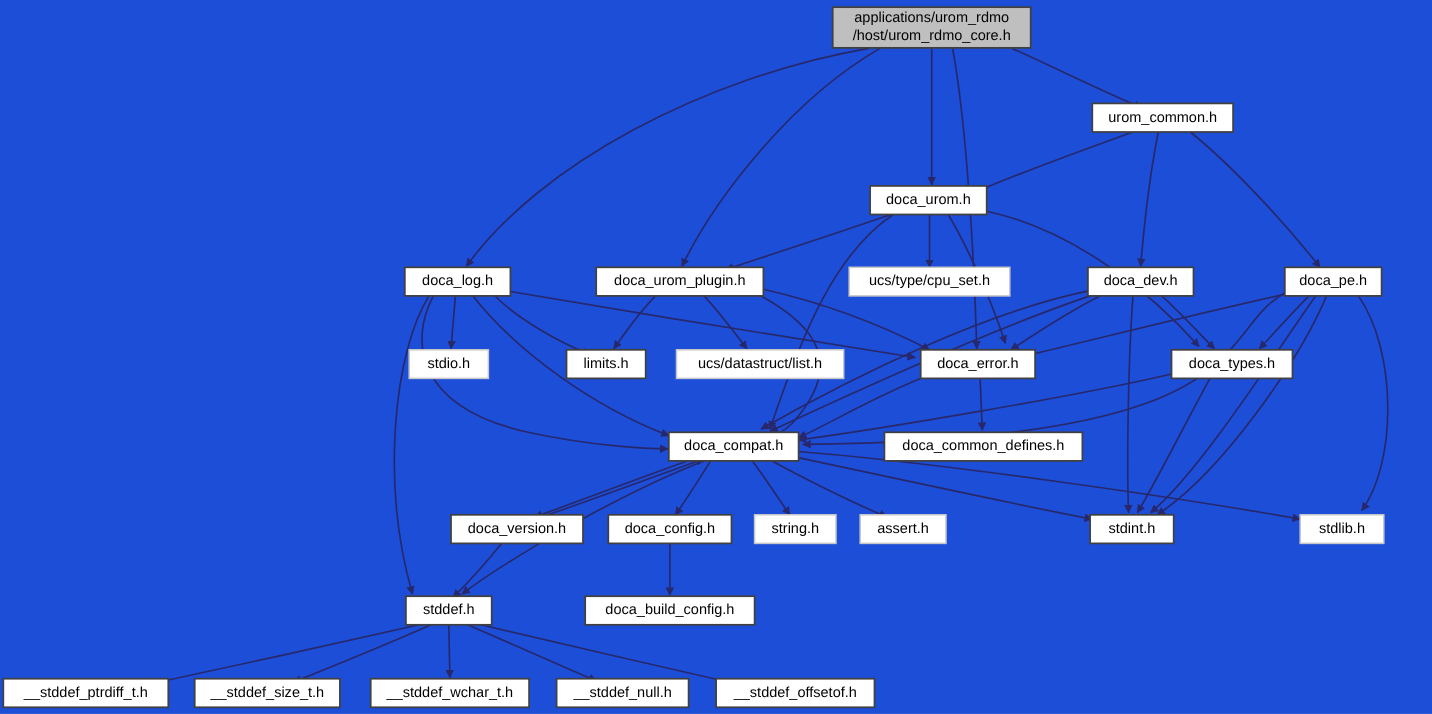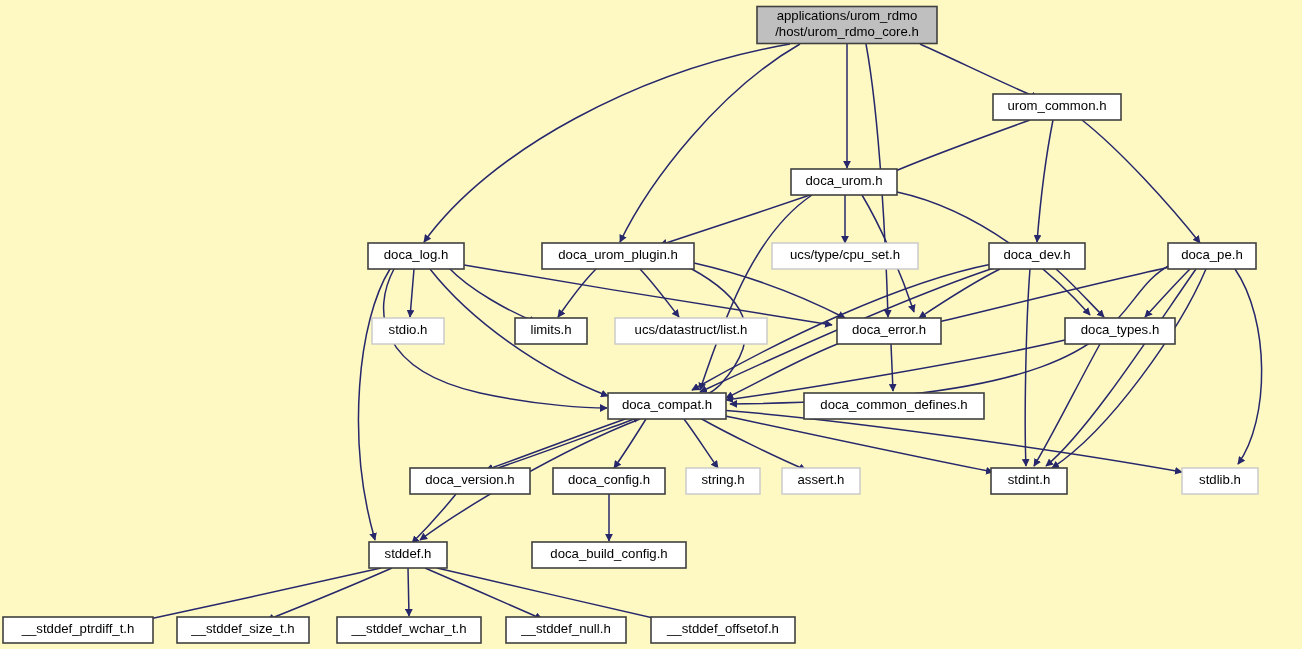--- a/index.html
+++ b/index.html
@@ -7,21 +7,21 @@
     padding: 0;
     background: #ffffff;
   }
   body {
     font-family: "Liberation Sans", sans-serif;
   }
   #graph-wrap {
     position: relative;
     width: 1302px;
     height: 649px;
-    background: #fef9c3;
+    background: #1d4ed8;
     overflow: hidden;
   }
   svg#dep-graph {
     display: block;
     width: 1302px;
     height: 649px;
   }
   .node-box {
     fill: #ffffff;
     stroke: #404040;

